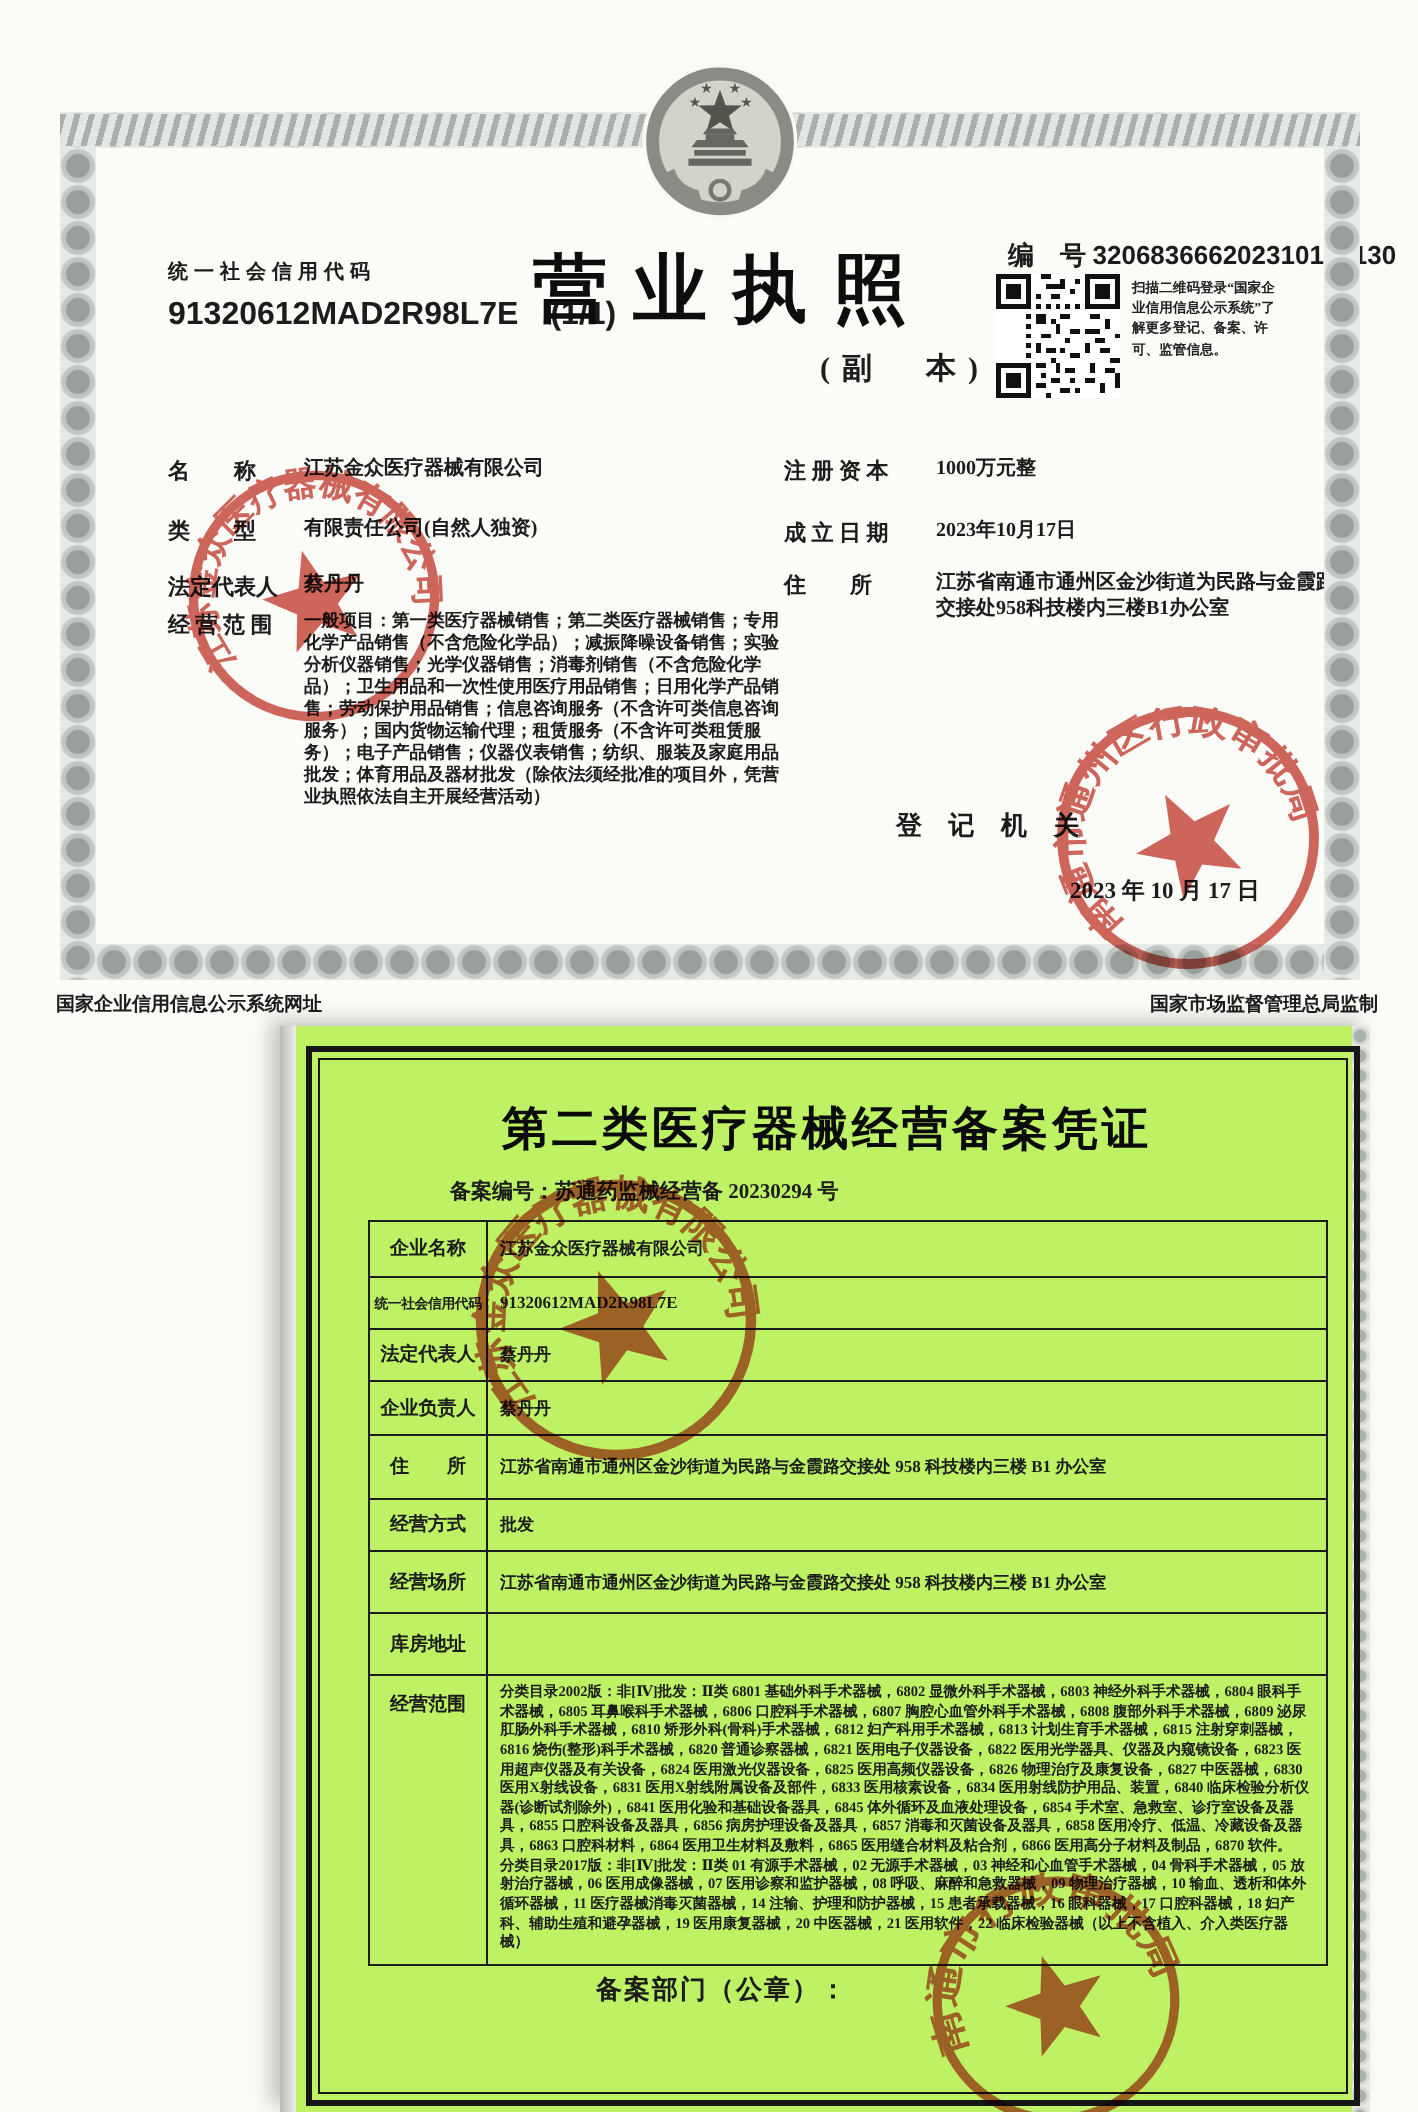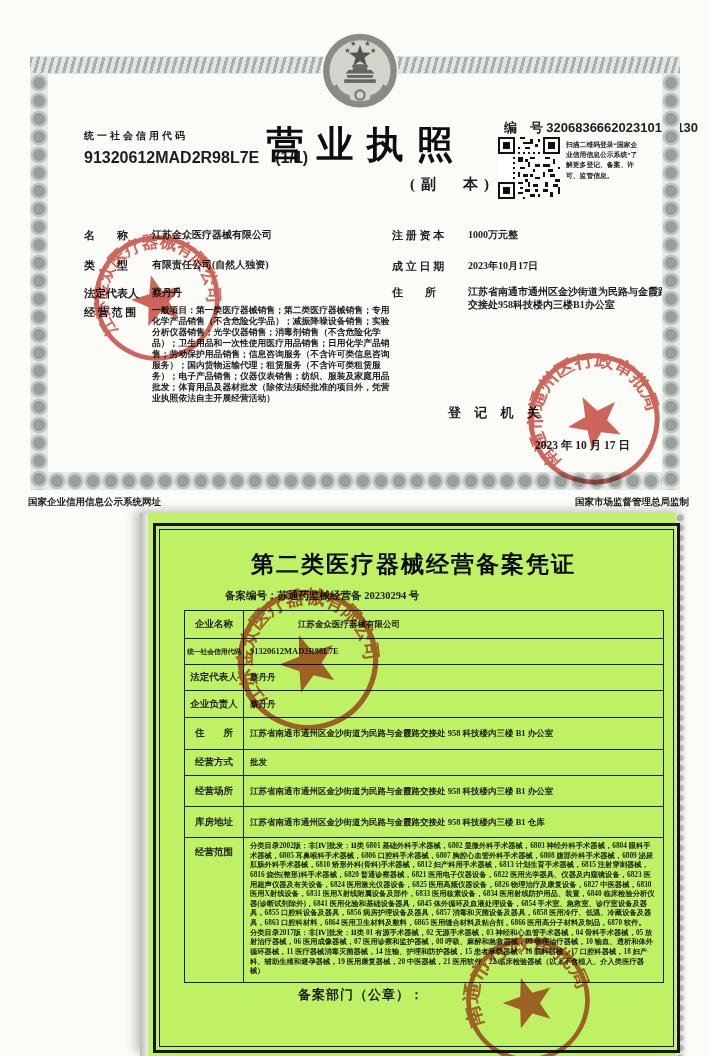--- a/index.html
+++ b/index.html
@@ -45,21 +45,21 @@
          background-image:radial-gradient(circle at 4px 5px,#aab0ac 2.8px,#d8dcd8 3.6px 4.6px,rgba(0,0,0,0) 5px);
          background-size:9px 10px;background-color:#e8eae7;}
   .frame{position:absolute;left:13px;top:10px;width:521px;height:524px;border:3px solid #161616;}
   .frame-inner{position:absolute;inset:3px;border:1px solid #161616;}
   .cert-title{position:absolute;left:13px;top:36px;width:521px;text-align:center;
               font-size:23px;font-weight:900;letter-spacing:2px;color:#0b0b0b;}
   .record-no{position:absolute;left:85px;top:76px;font-size:10.5px;font-weight:700;}
 
   .ctable{position:absolute;left:44px;top:97px;width:478px;border:1.6px solid #1d1d1d;z-index:2;}
   .trow{display:flex;border-top:1.2px solid #1d1d1d;}
-  .trow:first-child{border-top:none;gap:48px;}
+  .trow:first-child{border-top:none;}
   .tlabel{flex:0 0 56px;border-right:1.2px solid #1d1d1d;display:flex;align-items:center;justify-content:center;
           text-align:center;font-size:9.5px;font-weight:700;padding:2px 1px;}
   .tlabel.small{font-size:6.9px;letter-spacing:-.2px;}
   .tvalue{flex:1;padding:3px 6px;font-size:8.5px;font-weight:700;line-height:1.45;display:flex;align-items:center;}
   .tvalue.scope{font-size:7.3px;line-height:1.32;white-space:pre-line;align-items:flex-start;font-weight:600;}
   .filing-dept{position:absolute;left:158px;top:473px;font-size:13px;font-weight:700;letter-spacing:1px;z-index:2;}
   .filing-date{position:absolute;left:158px;top:501px;font-size:13px;font-weight:700;letter-spacing:1px;z-index:2;}
 
   .emblem{z-index:2;}
 </style>
@@ -262,21 +262,20 @@
       <div class="trow" style="min-height:25px">
         <div class="tlabel">经营方式</div>
         <div class="tvalue">批发</div>
       </div>
       <div class="trow" style="min-height:30px">
         <div class="tlabel">经营场所</div>
         <div class="tvalue">江苏省南通市通州区金沙街道为民路与金霞路交接处 958 科技楼内三楼 B1 办公室</div>
       </div>
       <div class="trow" style="min-height:30px">
         <div class="tlabel">库房地址</div>
-        <div class="tvalue">江苏省南通市通州区金沙街道为民路与金霞路交接处 958 科技楼内三楼 B1 仓库</div>
       </div>
       <div class="trow" style="min-height:144px">
         <div class="tlabel" style="align-items:flex-start;padding-top:8px">经营范围</div>
         <div class="tvalue scope">分类目录2002版：非[Ⅳ]批发：Ⅱ类 6801 基础外科手术器械，6802 显微外科手术器械，6803 神经外科手术器械，6804 眼科手术器械，6805 耳鼻喉科手术器械，6806 口腔科手术器械，6807 胸腔心血管外科手术器械，6808 腹部外科手术器械，6809 泌尿肛肠外科手术器械，6810 矫形外科(骨科)手术器械，6812 妇产科用手术器械，6813 计划生育手术器械，6815 注射穿刺器械，6816 烧伤(整形)科手术器械，6820 普通诊察器械，6821 医用电子仪器设备，6822 医用光学器具、仪器及内窥镜设备，6823 医用超声仪器及有关设备，6824 医用激光仪器设备，6825 医用高频仪器设备，6826 物理治疗及康复设备，6827 中医器械，6830 医用X射线设备，6831 医用X射线附属设备及部件，6833 医用核素设备，6834 医用射线防护用品、装置，6840 临床检验分析仪器(诊断试剂除外)，6841 医用化验和基础设备器具，6845 体外循环及血液处理设备，6854 手术室、急救室、诊疗室设备及器具，6855 口腔科设备及器具，6856 病房护理设备及器具，6857 消毒和灭菌设备及器具，6858 医用冷疗、低温、冷藏设备及器具，6863 口腔科材料，6864 医用卫生材料及敷料，6865 医用缝合材料及粘合剂，6866 医用高分子材料及制品，6870 软件。
 分类目录2017版：非[Ⅳ]批发：Ⅱ类 01 有源手术器械，02 无源手术器械，03 神经和心血管手术器械，04 骨科手术器械，05 放射治疗器械，06 医用成像器械，07 医用诊察和监护器械，08 呼吸、麻醉和急救器械，09 物理治疗器械，10 输血、透析和体外循环器械，11 医疗器械消毒灭菌器械，14 注输、护理和防护器械，15 患者承载器械，16 眼科器械，17 口腔科器械，18 妇产科、辅助生殖和避孕器械，19 医用康复器械，20 中医器械，21 医用软件，22 临床检验器械（以上不含植入、介入类医疗器械）</div>
       </div>
     </div>
 
     <div class="filing-dept">备案部门（公章）：</div>
 

